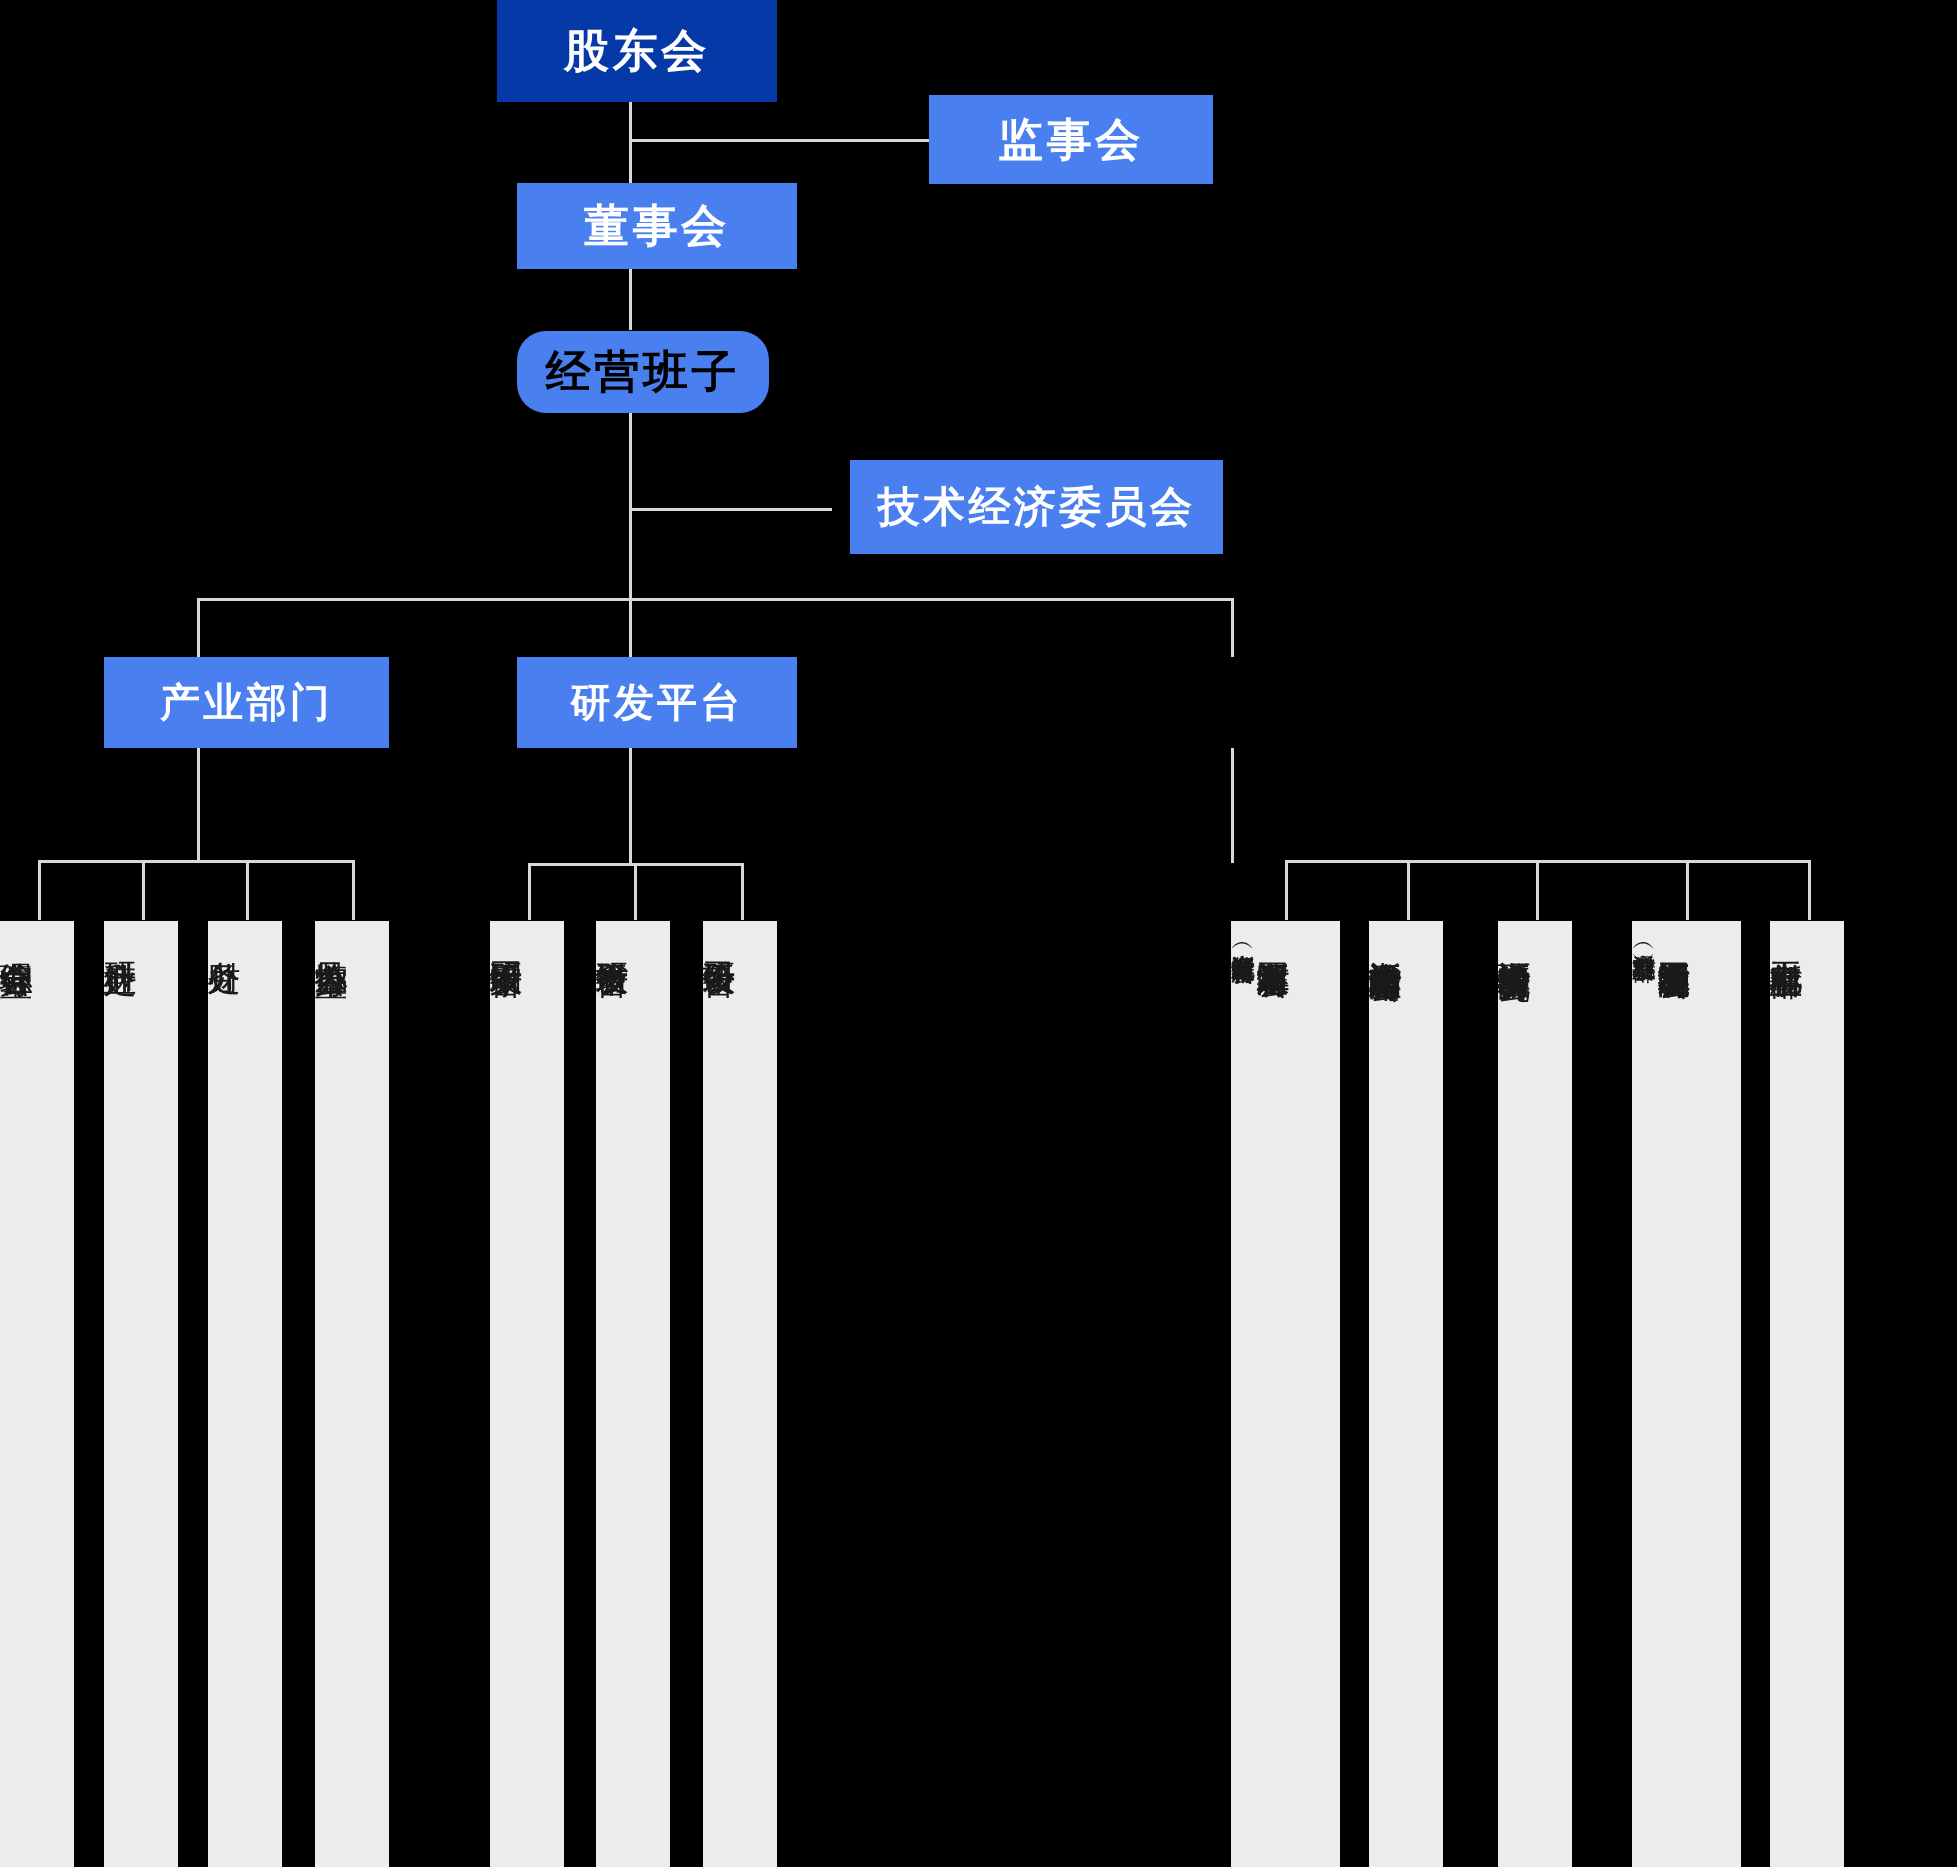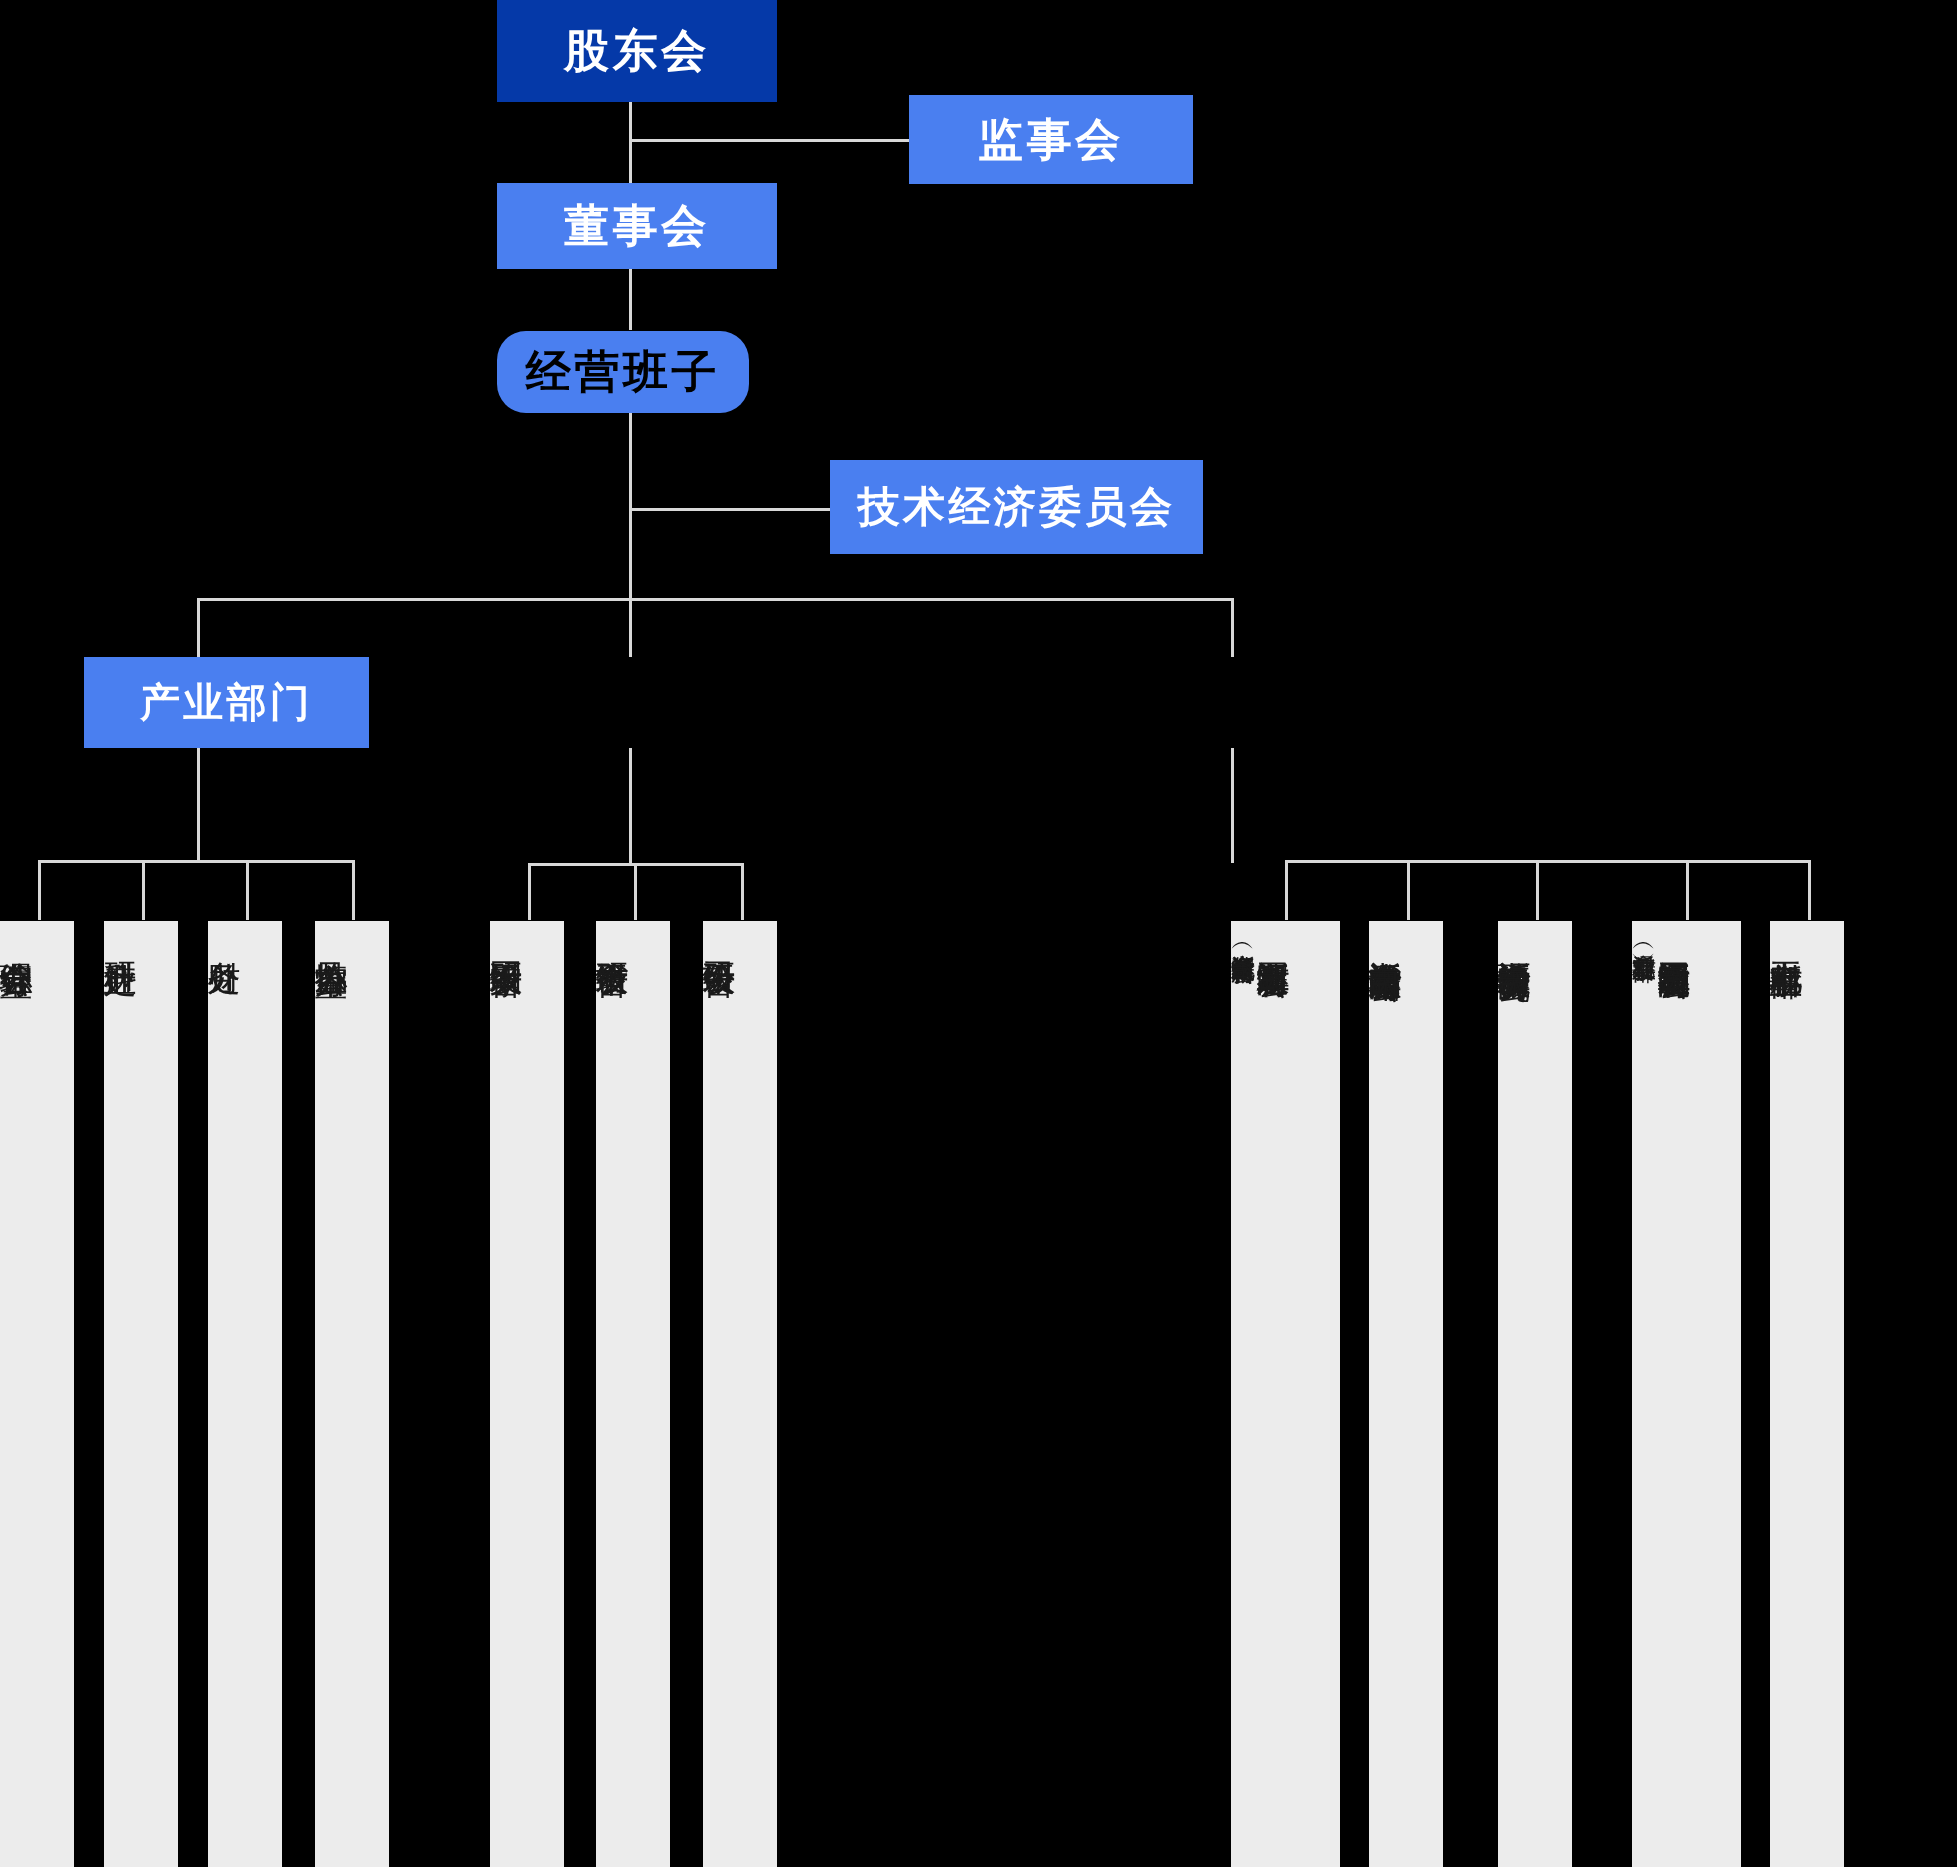--- a/index.html
+++ b/index.html
@@ -11,21 +11,21 @@
 
   
   .node{
     position:absolute;
     display:flex;align-items:center;justify-content:center;
     color:#fff;font-weight:700;letter-spacing:.08em;
     box-sizing:border-box;
     z-index:3;
   }
   .node.dark{background:#0539a8;}
-  .node.blue{background:#4a7ff0;}
+  .node.blue{background:#4a7ff0;margin-left:20px;}
   .node.lvl1{font-size:45px;}
   .node.lvl2{font-size:42px;}
   .node.dept{font-size:40px;}
 
   
   .leaf{
     position:absolute;
     background:#ececec;
     color:#1a1a1a;
     box-sizing:border-box;
@@ -107,20 +107,21 @@
   <div class="node blue lvl1" style="left: 909px; top: 95px; width: 284px; height: 89px; background: rgb(74, 127, 240); color: rgb(255, 255, 255);">监事会</div>
 
   <div class="node blue lvl1" style="left: 497px; top: 183px; width: 280px; height: 86px; background: rgb(74, 127, 240); color: rgb(255, 255, 255);">董事会</div>
 
   <div class="node blue lvl1" style="left: 497px; top: 331px; width: 252px; height: 82px; background: rgb(74, 127, 240); color: #000000; border-radius: 29px;">经营班子</div>
 
   <div class="node blue lvl2" style="left: 830px; top: 460px; width: 373px; height: 94px; background: rgb(74, 127, 240); color: rgb(255, 255, 255);">技术经济委员会</div>
 
   <div class="node blue dept" style="left: 84px; top: 657px; width: 285px; height: 91px; background: rgb(74, 127, 240); color: rgb(255, 255, 255);">产业部门</div>
 
+  <div class="node blue dept" style="left: 497px; top: 657px; width: 280px; height: 91px; background: rgb(74, 127, 240); color: rgb(255, 255, 255);">研发平台</div>
 
 
   <div class="leaf" style="left: 0px; top: 921px; width: 74px; height: 946px; background: rgb(236, 236, 236); color: rgb(26, 26, 26);">
     <span class="vt">综合管理办公室</span>
   </div>
   <div class="leaf" style="left: 104px; top: 921px; width: 74px; height: 946px; background: rgb(236, 236, 236); color: rgb(26, 26, 26);">
     <span class="vt">科研产业处</span>
   </div>
   <div class="leaf" style="left: 208px; top: 921px; width: 74px; height: 946px; background: rgb(236, 236, 236); color: rgb(26, 26, 26);">
     <span class="vt">财务处</span>

